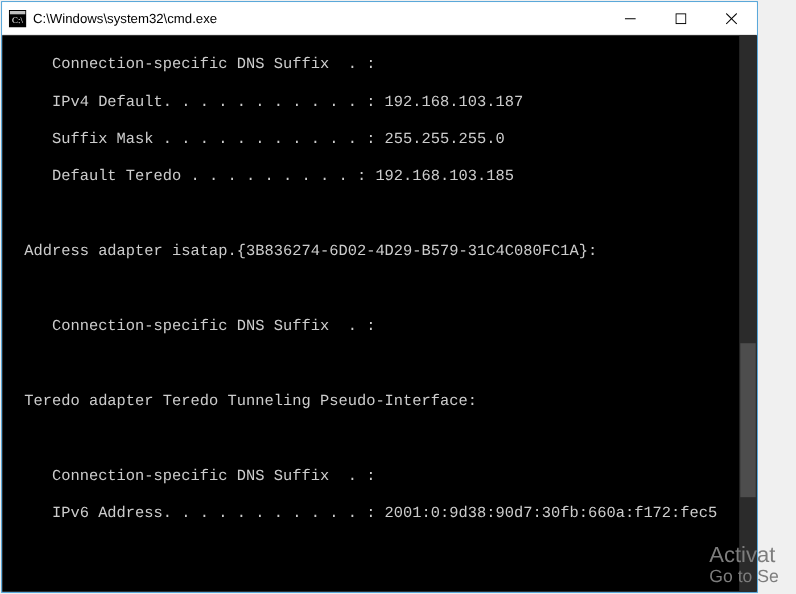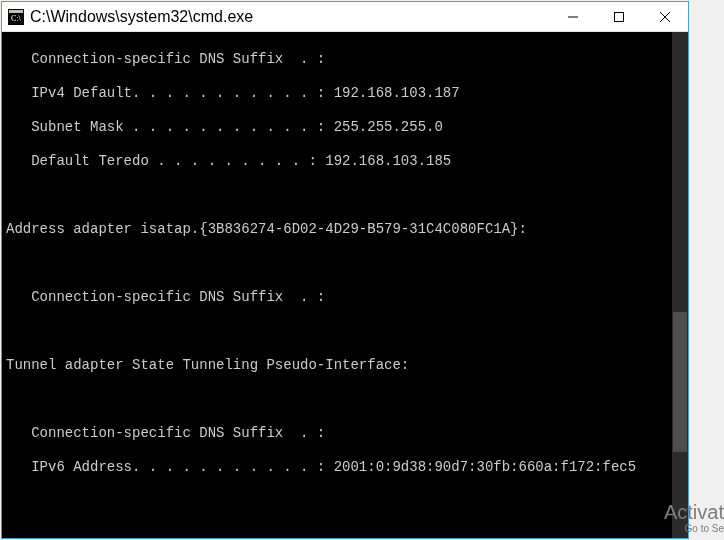--- a/index.html
+++ b/index.html
@@ -32,21 +32,21 @@
   .titlebar-icon {
     width: 16px;
     height: 16px;
     margin-left: 6px;
     margin-right: 6px;
     display: inline-flex;
     align-items: center;
     justify-content: center;
   }
   .titlebar-title {
-    font-size: 16px;
+    font-size: 12px;
     color: #000;
     flex: 1;
     white-space: nowrap;
   }
   .win-controls {
     display: flex;
     height: 100%;
   }
   .win-btn {
     width: 46px;
@@ -57,21 +57,21 @@
     font-size: 10px;
     color: #000;
   }
   .console {
     flex: 1;
     background: #000;
     color: #ccc;
     font-family: Consolas, "Courier New", monospace;
     font-size: 14px;
     line-height: 17px;
-    padding: 2px 4px;
+    padding: 2px 20px;
     overflow: hidden;
     white-space: pre;
     position: relative;
   }
   .console .line { white-space: pre; }
   .scrollbar {
     position: absolute;
     right: 0;
     top: 0;
     bottom: 0;
@@ -81,29 +81,29 @@
   .scrollbar-thumb {
     position: absolute;
     left: 1px;
     right: 1px;
     top: 280px;
     height: 140px;
     background: #4d4d4d;
   }
   .watermark {
     position: absolute;
-    right: 0;
+    right: 16px;
     bottom: 6px;
-    text-align: right;
+    text-align: left;
     color: #8a8a8a;
     font-family: "Segoe UI", sans-serif;
     pointer-events: none;
   }
   .watermark .l1 { font-size: 20px; line-height: 22px; color:#7d7d7d;}
-  .watermark .l2 { font-size: 10px; color:#7d7d7d;}
+  .watermark .l2 { font-size: 16px; color:#7d7d7d;}
 </style>
 </head>
 <body>
 
 <div class="window">
   <div class="titlebar">
     <span class="titlebar-icon">
       <svg width="16" height="16" viewBox="0 0 16 16">
         <rect x="0" y="0" width="16" height="16" fill="#000"></rect>
         <rect x="1" y="1" width="14" height="3" fill="#bfbfbf"></rect>
@@ -127,28 +127,28 @@
             <line x1="0" y1="0" x2="10" y2="10" stroke="#000" stroke-width="1"></line>
             <line x1="10" y1="0" x2="0" y2="10" stroke="#000" stroke-width="1"></line>
           </svg>
       </div>
     </div>
   </div>
 
   <div class="console">
 <div class="line">   Connection-specific DNS Suffix  . :</div>
 <div class="line">   IPv4 Default. . . . . . . . . . . : 192.168.103.187</div>
-<div class="line">   Subnet Mask . . . . . . . . . . . : 255.255.255.0</div>
+<div class="line">   Suffix Mask . . . . . . . . . . . : 255.255.255.0</div>
 <div class="line">   Default Teredo . . . . . . . . . : 192.168.103.185</div>
 <div class="line"> </div>
 <div class="line">Address adapter isatap.{3B836274-6D02-4D29-B579-31C4C080FC1A}:</div>
 <div class="line"> </div>
 <div class="line">   Connection-specific DNS Suffix  . :</div>
 <div class="line"> </div>
-<div class="line">Tunnel adapter State Tunneling Pseudo-Interface:</div>
+<div class="line">Teredo adapter Teredo Tunneling Pseudo-Interface:</div>
 <div class="line"> </div>
 <div class="line">   Connection-specific DNS Suffix  . :</div>
 <div class="line">   IPv6 Address. . . . . . . . . . . : 2001:0:9d38:90d7:30fb:660a:f172:fec5</div>
 
 
 
 
 
 
 

